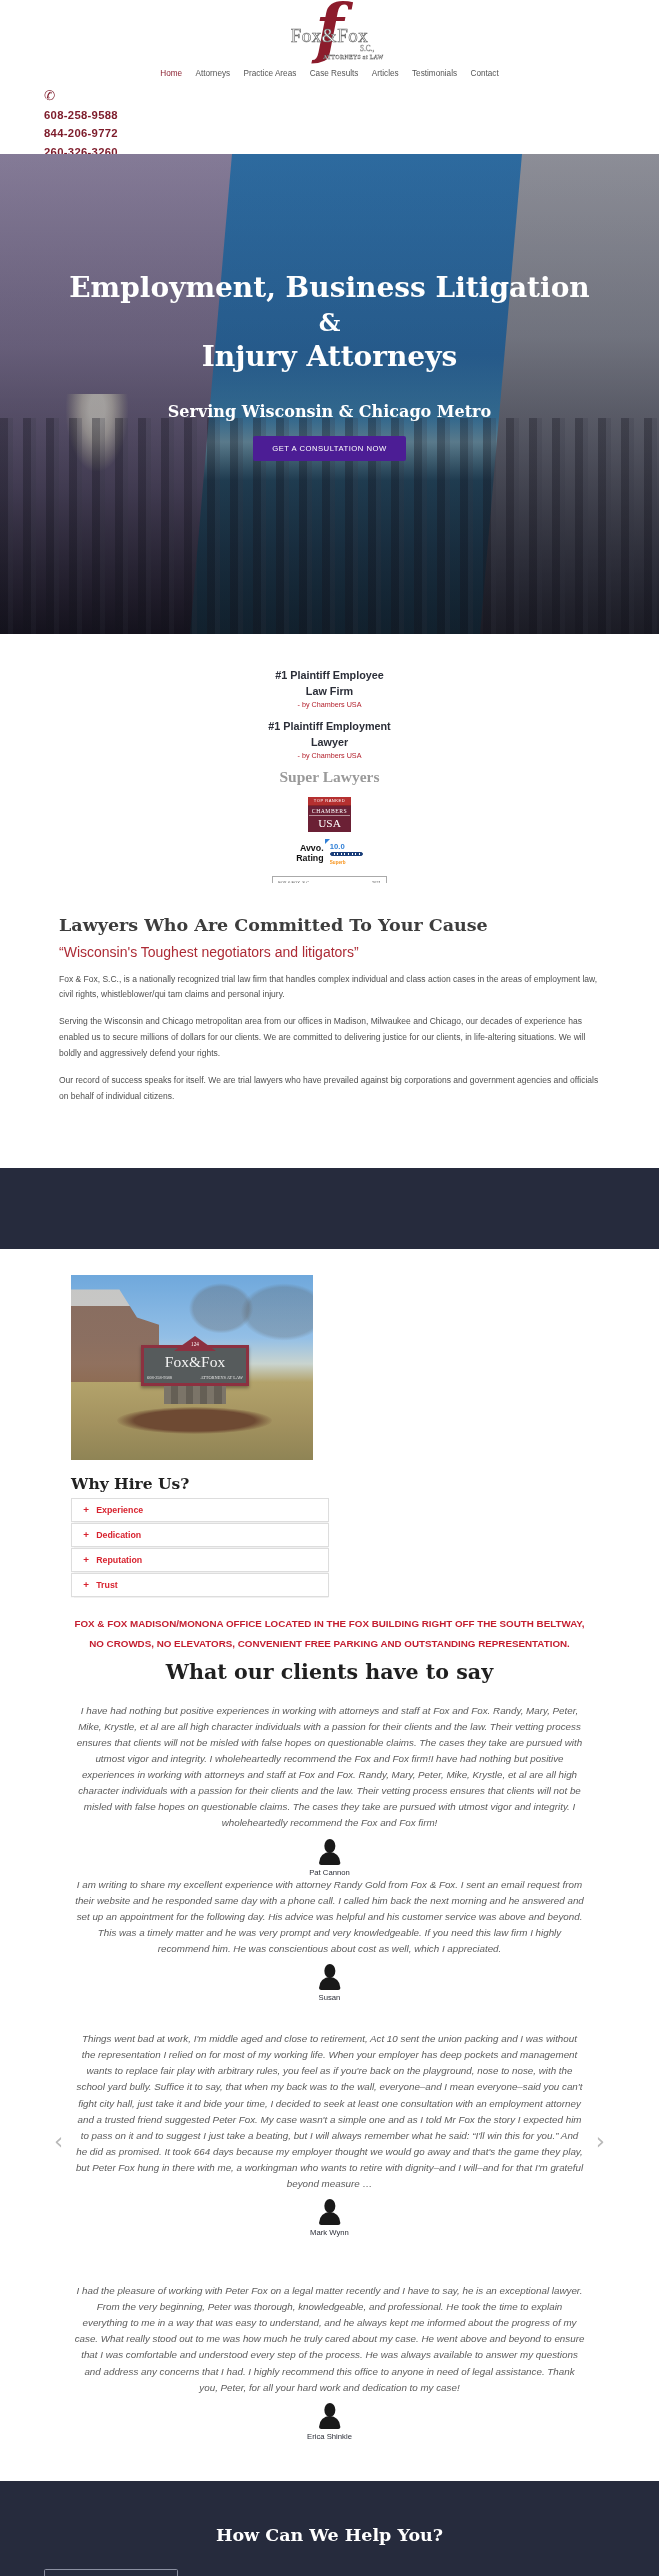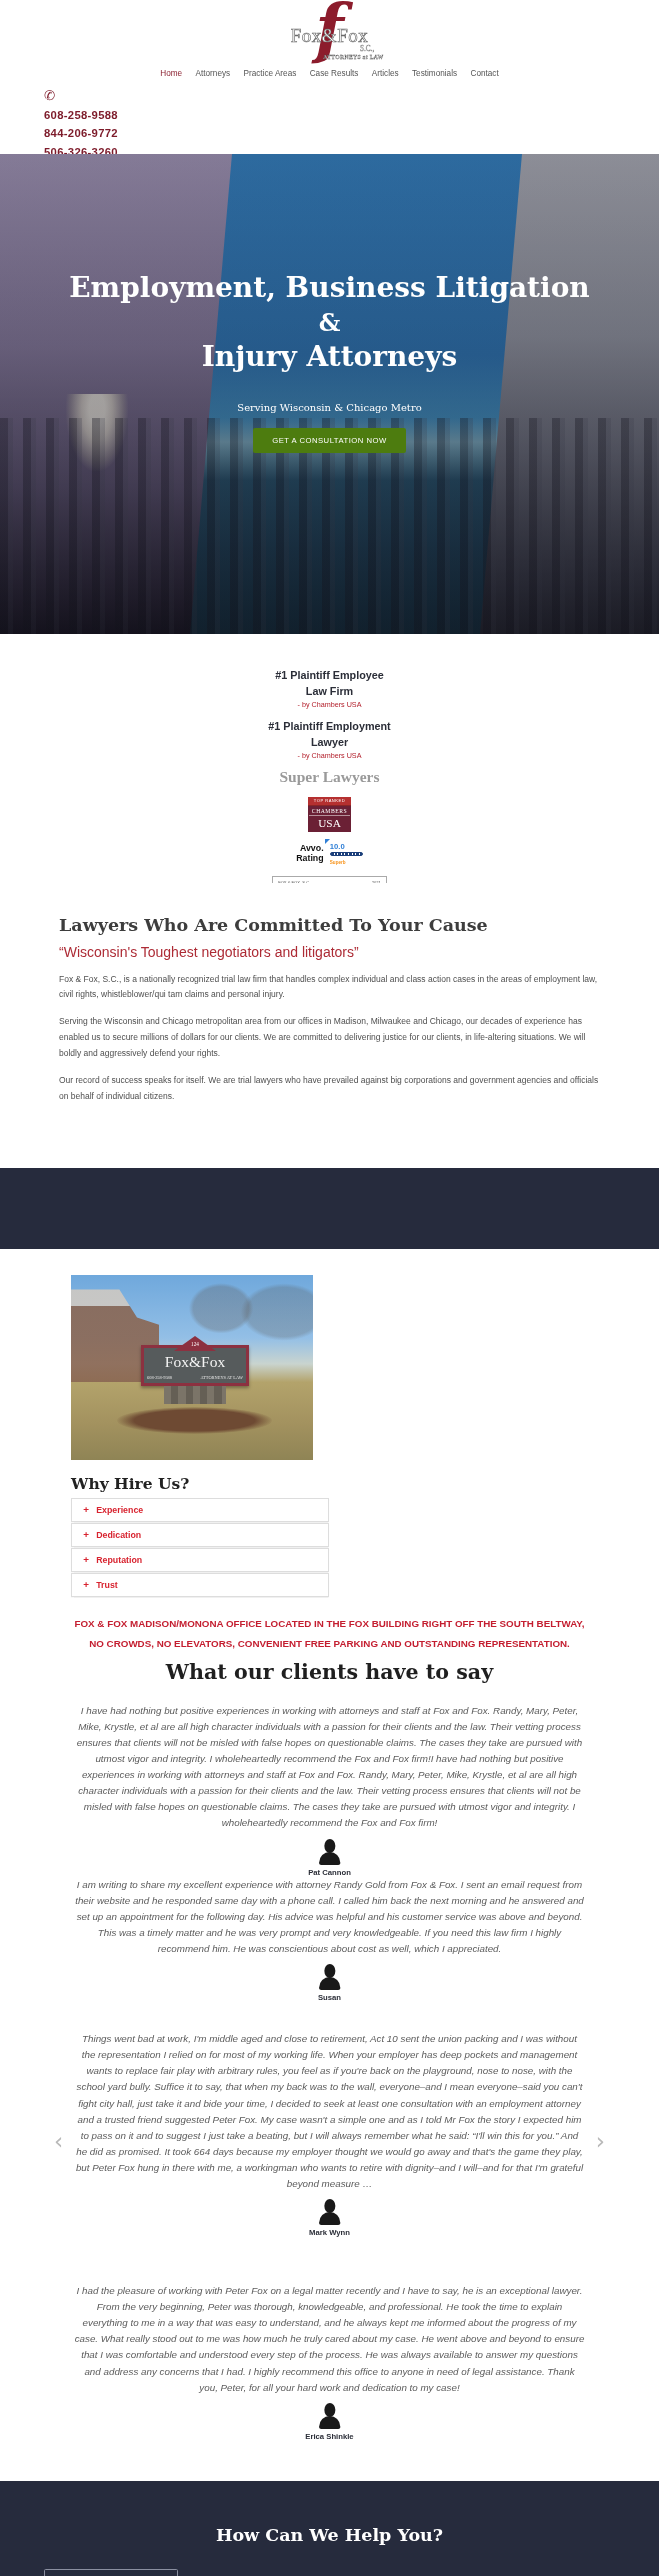--- a/index.html
+++ b/index.html
@@ -28,22 +28,22 @@
   .hero .p-right { right:0; width:45%; background:linear-gradient(180deg,#b3b7bd 0%,#9aa0a9 38%,#6a6f7a 64%,#3a3e49 88%,#23262e 100%); }
   .hero .p-mid { left:32%; width:44%; transform:skewX(-5deg); background:linear-gradient(180deg,#2f86c8 0%,#2a7cbe 42%,#3f97c9 55%,#7fb6c9 60%,#23556e 68%,#1a4258 82%,#10303f 100%); }
   .hero .bldgs { position:absolute; left:0; right:0; bottom:0; height:45%; opacity:.45;
      background:repeating-linear-gradient(90deg, rgba(18,20,28,.8) 0 8.2px, rgba(70,75,88,.5) 8.2px 13.4px, rgba(0,0,0,0) 13.4px 23px); }
   .hero .dome { position:absolute; left:10%; top:50%; width:62px; height:77px; background:radial-gradient(ellipse at 50% 20%, rgba(245,243,230,.95) 0 18%, rgba(230,226,210,.85) 35%, rgba(180,176,165,.45) 60%, rgba(0,0,0,0) 72%); }
   .hero .veil { position:absolute; inset:0; background:linear-gradient(180deg, rgba(40,34,52,.28) 0%, rgba(28,24,38,.38) 60%, rgba(18,16,26,.5) 100%); }
   .hero-inner { position:absolute; inset:0; text-align:center; color:#fff; z-index:3; }
   .hero-t1 { margin-top:117px; font-size:28px; font-weight:bold; }
   .hero-amp { font-size:24px; font-weight:bold; margin-top:4.1px; }
   .hero-t2 { font-size:28px; font-weight:bold; margin-top:3.1px; }
-  .hero-sub { font-size:10px; font-weight:normal; margin-top:29px; }
-  .hero-cta { display:inline-block; margin-top:14.4px; background:#4d7c0f; color:#fff; font-size:7.7px; letter-spacing:0.5px; padding:8.2px 19.6px; border:none; border-radius:2.1px; cursor:pointer; font-family:"Liberation Sans",sans-serif; }
+  .hero-sub { font-size:16px; font-weight:bold; margin-top:29px; }
+  .hero-cta { display:inline-block; margin-top:14.4px; background:#4c1d95; color:#fff; font-size:7.7px; letter-spacing:0.5px; padding:8.2px 19.6px; border:none; border-radius:2.1px; cursor:pointer; font-family:"Liberation Sans",sans-serif; }
 
   
   .badges { height:249px; padding-top:33px; text-align:center; overflow:hidden; }
   .rank { font-size:10.8px; font-weight:bold; color:#2b2e38; line-height:1.5; }
   .rank-by { color:#b3202c; font-size:7.2px; margin-top:1px; margin-bottom:8.2px; }
   .superlawyers { font-family:"Liberation Serif",serif; font-weight:bold; font-size:15.5px; color:#9a9a9a; margin:5.2px 0 10.3px; }
   .chambers-badge { width:43px; margin:0 auto; background:#6b2035; color:#fff; padding-bottom:3.1px; }
   .cb-top { background:#b53030; font-size:4.1px; letter-spacing:0.5px; padding:1.5px 0; border-bottom:0.5px solid #8a2525; }
   .cb-mid { font-family:"Liberation Serif",serif; font-size:5.7px; letter-spacing:0.5px; margin-top:2.6px; border-bottom:0.5px solid rgba(255,255,255,.5); display:inline-block; padding:0 3.1px 1px; }
   .cb-usa { font-family:"Liberation Serif",serif; font-size:11.3px; margin-top:1px; }
@@ -94,21 +94,21 @@
 
   
   .clients-h { margin-top:6.2px; text-align:center; font-size:20.6px; color:#1f1f1f; }
   .tstm-wrap { position:relative; padding-bottom:40px; }
   .tstm { width:510px; margin:0 auto; text-align:center; font-family:"Liberation Sans",sans-serif; }
   .t-text { font-style:italic; color:#5c5c5c; font-size:9.8px; line-height:1.64; }
   .t1 { padding-top:18.5px; } .t2 { } .t3 { margin-top:29px; } .t4 { margin-top:46px; }
   .avatar { width:26px; height:26px; position:relative; margin:7.2px auto 3.1px; }
   .avatar::before { content:""; position:absolute; top:0; left:50%; transform:translateX(-50%); width:11.3px; height:14px; background:#191919; border-radius:50% / 52%; }
   .avatar::after { content:""; position:absolute; bottom:0; left:50%; transform:translateX(-50%); width:21.6px; height:13px; background:#191919; border-radius:55% 55% 10% 10% / 90% 90% 12% 12%; }
-  .t-name { font-weight:bold; color:#2b2e38; font-size:7.7px; }
+  .t-name { font-weight:normal; color:#2b2e38; font-size:7.7px; }
   .t-arrow { position:absolute; top:446px; font-size:23px; color:#b9b9b9; cursor:pointer; font-family:"DejaVu Sans",sans-serif; line-height:1; }
   .t-prev { left:54px; } .t-next { right:54px; }
 
   
   .form-sec { height:389px; background:#262b3d; padding:44px 44px 0; overflow:hidden; }
   .form-sec h2 { color:#fff; text-align:center; font-size:17.5px; font-weight:bold; }
   .fld { display:block; width:134px; height:24px; background:transparent; border:0.5px solid #8a8fa0; border-radius:1.5px; color:#cfd3de; font-size:7.7px; padding:0 7.2px; margin-top:16px; font-family:"Liberation Sans",sans-serif; }
   .fld::placeholder, .farea::placeholder { color:#9aa0b0; opacity:1; }
   .fld-name { margin-top:24px; }
 </style>
@@ -128,21 +128,21 @@
     <a>Practice Areas</a>
     <a>Case Results</a>
     <a>Articles</a>
     <a>Testimonials</a>
     <a>Contact</a>
   </div>
   <div class="phones-top">
     <span class="phone-ic">✆</span>
     <a class="num">608-258-9588</a>
     <a class="num">844-206-9772</a>
-    <a class="num">506-326-3260</a>
+    <a class="num">260-326-3260</a>
   </div>
 </div>
 
 <div class="hero">
   <div class="panel p-left"></div>
   <div class="panel p-right"></div>
   <div class="panel p-mid"></div>
   <div class="dome"></div>
   <div class="bldgs"></div>
   <div class="veil"></div>

